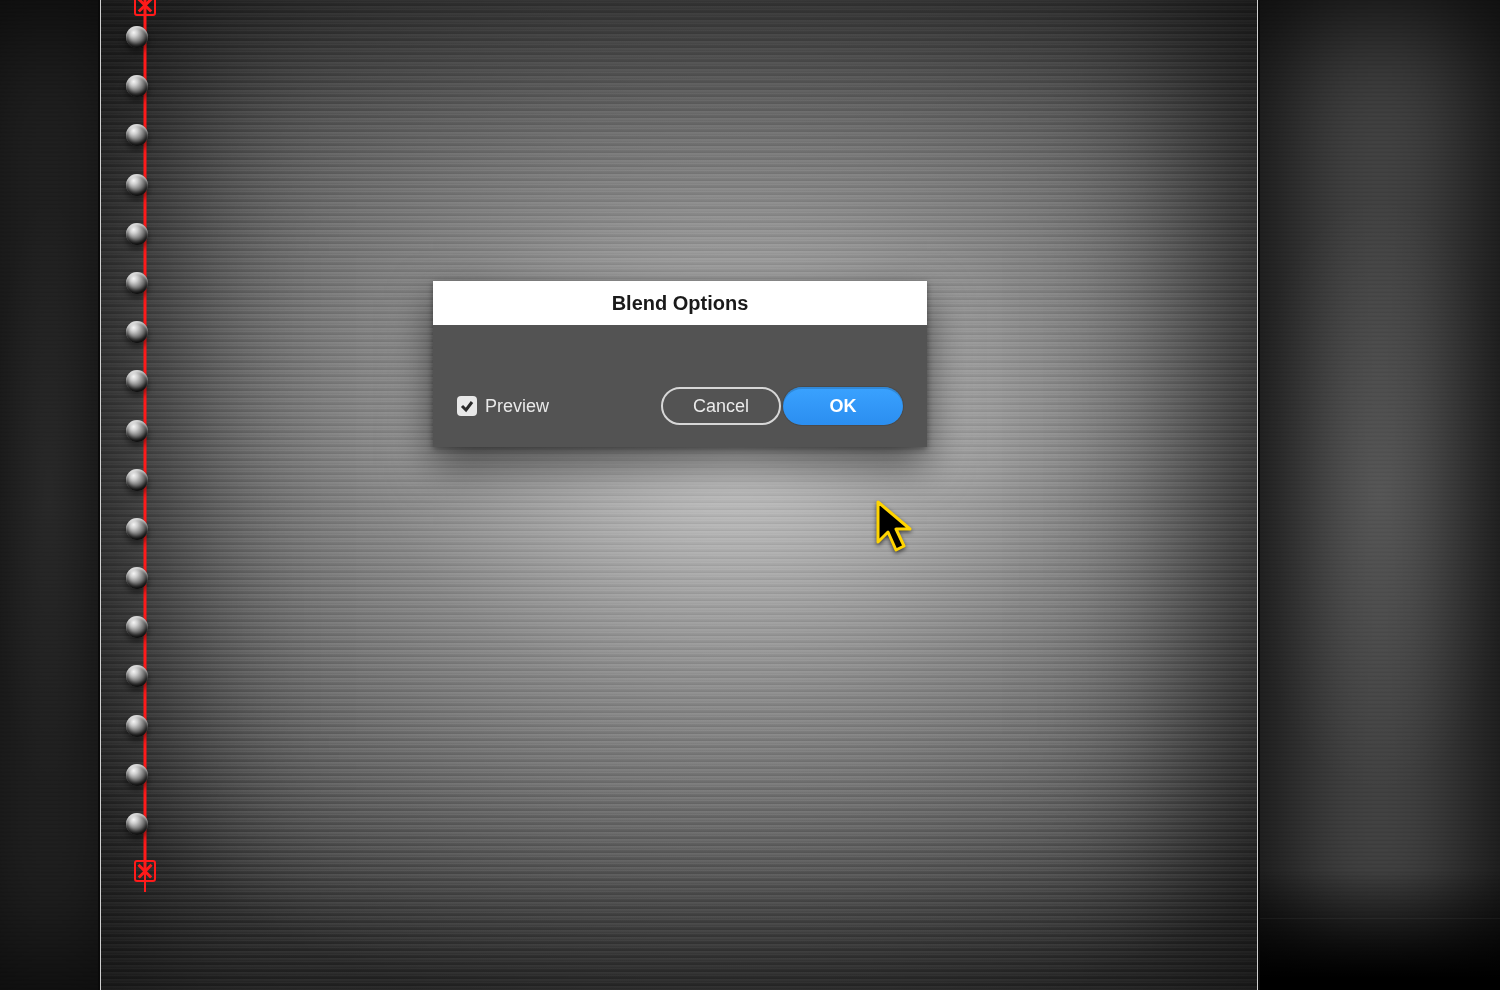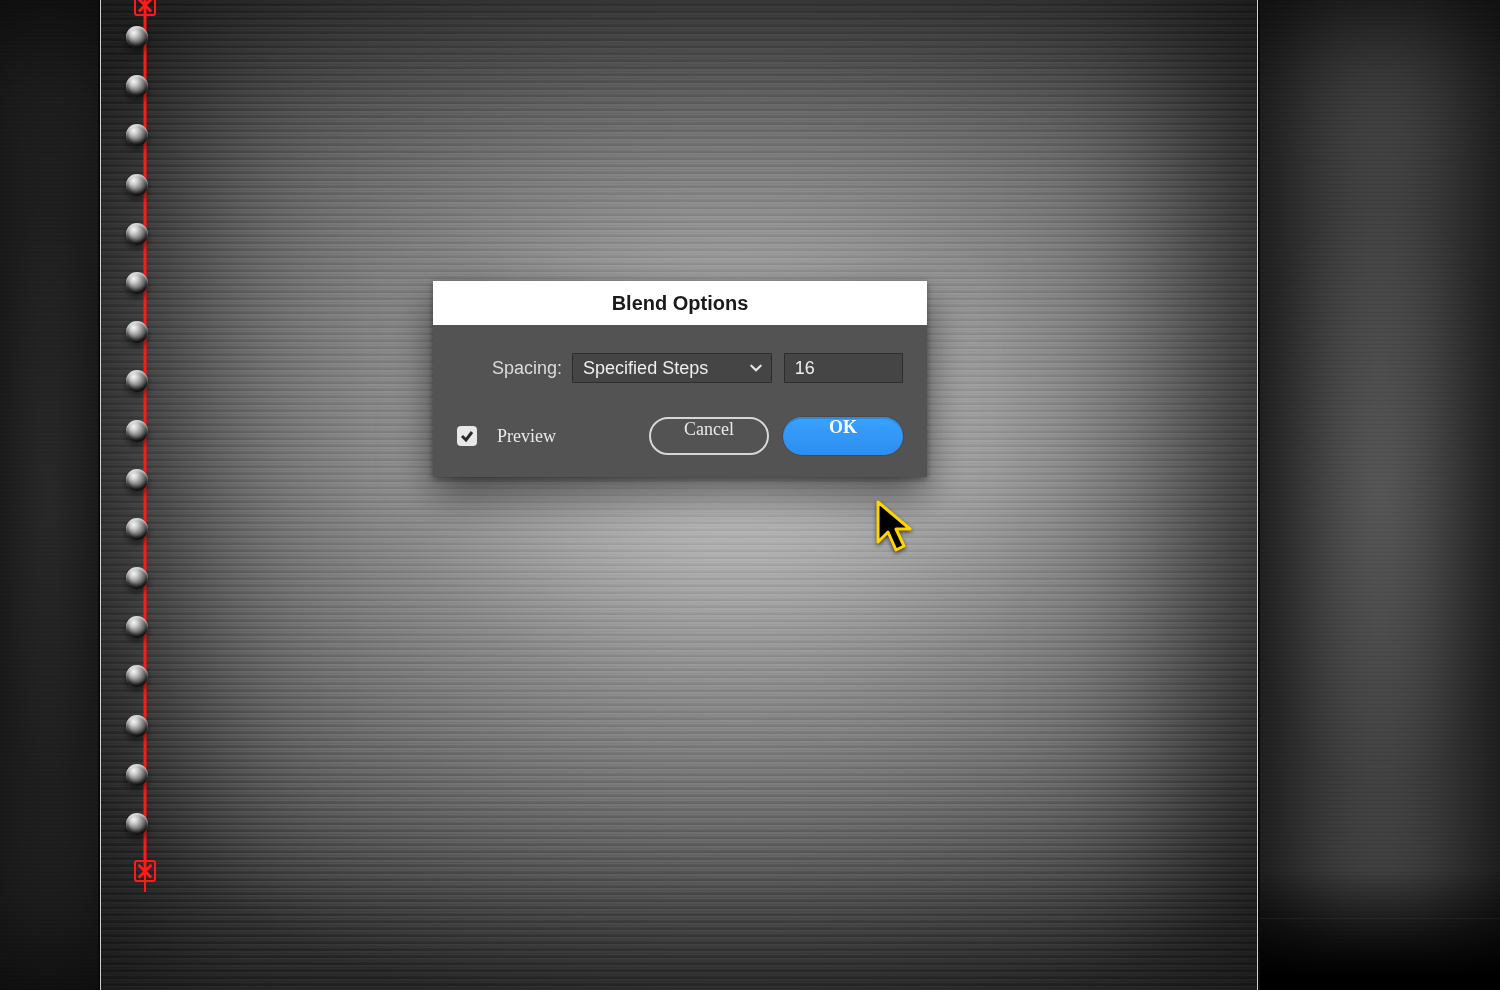--- a/index.html
+++ b/index.html
@@ -156,32 +156,32 @@
     display:flex; align-items:center; justify-content:center;
     border:1px solid #2a2a2a;
   }
   .toggle + .toggle{ border-left:none; }
   .toggle.active{ background:#1f1f1f; }
   .glyph{ stroke:#e9e9e9; stroke-width:2; fill:none; }
   .toggle:not(.active) .glyph{ stroke:#9a9a9a; }
 
   .footer{
     display:flex; align-items:center; justify-content:flex-start;
-    gap: 14px; margin-top: 34px; font-family: Liberation Serif, serif;
+    gap: 2px; margin-top: 34px;
   }
   .chk{
     width:20px; height:20px; border-radius:4px;
     background:#e8e8e8; display:flex; align-items:center; justify-content:center;
     margin-right:6px;
   }
   .chk svg{ width:14px; height:14px; stroke:#2a2a2a; stroke-width:3; fill:none; }
   .footer .spacer{ flex:1; }
   .btn{
     height:38px; border-radius:19px;
-    display:flex; justify-content:center;
+    display:flex; align-items:center; justify-content:center;
     font-size:18px; padding:0 28px; min-width:120px;
     user-select:none;
   }
   .btn.cancel{
     border:2px solid #d7d7d7; color:#eaeaea; background:transparent;
   }
   .btn.ok{
     background: linear-gradient(#3aa2ff,#2b8ef0);
     color:#fff; font-weight:600;
     box-shadow: 0 2px 0 rgba(0,0,0,0.15) inset, 0 0 0 1px rgba(0,0,0,0.1);
@@ -231,32 +231,20 @@
     <div class="rivet"></div>
     <div class="rivet"></div>
     <div class="rivet"></div>
     <div class="rivet"></div>
   </div>
 
   <div class="dialog">
     <div class="titlebar">Blend Options</div>
     <div class="body">
 
-      <div class="row">
-        <div class="lbl">Spacing:</div>
-        <div class="select">
-          <span>Specified Steps</span>
-          <svg class="chev" viewBox="0 0 12 12">
-            <path d="M2 4 L6 8 L10 4" stroke="currentColor" stroke-width="1.8" fill="none" stroke-linecap="round"></path>
-          </svg>
-        </div>
-        <div class="numbox">
-          <span>16</span>
-        </div>
-      </div>
 
 
       <div class="footer">
         <div class="chk">
           <svg viewBox="0 0 14 14">
             <path d="M2 7 L6 11 L12 3"></path>
           </svg>
         </div>
         <span>Preview</span>
         <div class="spacer"></div>

